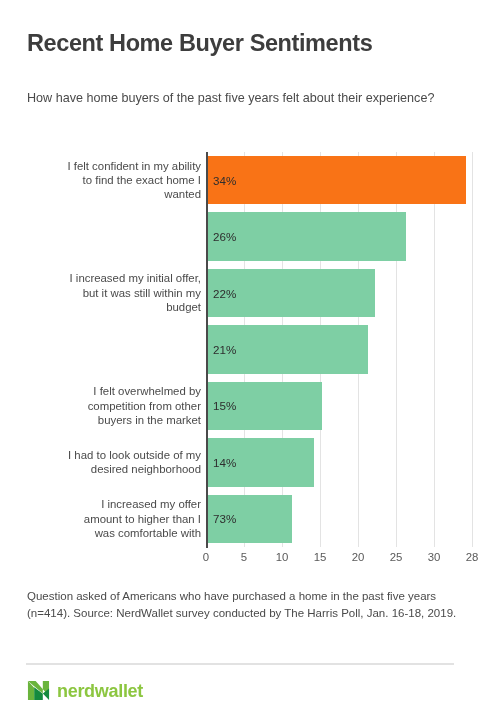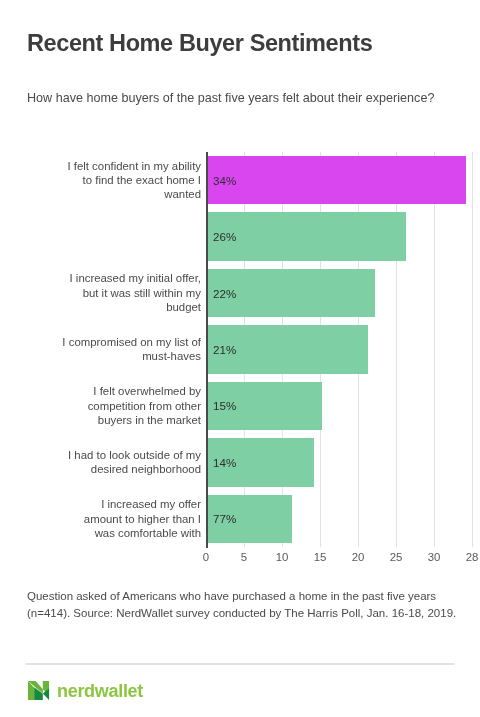--- a/index.html
+++ b/index.html
@@ -203,42 +203,41 @@
           <div class="gridline" style="left: 190px;"></div>
           <div class="gridline" style="left: 228px;"></div>
           <div class="gridline" style="left: 266px;"></div>
         </div>
     </div>
     <div class="axis-line"></div>
     <div class="rows" id="rows">
         <div class="row" style="top: 4px; height: 48.4286px;">
           <div class="cat-label" style="top: 2.5px;">I felt confident in my ability to find the exact home I wanted</div>
           <div class="bar-wrap" style="width: 258.4px;">
-            <div class="bar" style="background: #d946ef;">
+            <div class="bar" style="background: #f97316;">
               <span class="bar-value">34%</span>
             </div>
           </div>
         </div>
         <div class="row" style="top: 60.4286px; height: 48.4286px;">
           <div class="bar-wrap" style="width: 197.6px;">
             <div class="bar" style="background: rgb(126, 207, 164);">
               <span class="bar-value">26%</span>
             </div>
           </div>
         </div>
         <div class="row" style="top: 116.857px; height: 48.4286px;">
           <div class="cat-label" style="top: 2.5px;">I increased my initial offer, but it was still within my budget</div>
           <div class="bar-wrap" style="width: 167.2px;">
             <div class="bar" style="background: rgb(126, 207, 164);">
               <span class="bar-value">22%</span>
             </div>
           </div>
         </div>
         <div class="row" style="top: 173.286px; height: 48.4286px;">
-          <div class="cat-label" style="top: 9.5px;">I compromised on my list of must-haves</div>
           <div class="bar-wrap" style="width: 159.6px;">
             <div class="bar" style="background: rgb(126, 207, 164);">
               <span class="bar-value">21%</span>
             </div>
           </div>
         </div>
         <div class="row" style="top: 229.714px; height: 48.4286px;">
           <div class="cat-label" style="top: 2.5px;">I felt overwhelmed by competition from other buyers in the market</div>
           <div class="bar-wrap" style="width: 114px;">
             <div class="bar" style="background: rgb(126, 207, 164); padding-left: 19px;">
@@ -251,21 +250,21 @@
           <div class="bar-wrap" style="width: 106.4px;">
             <div class="bar" style="background: rgb(126, 207, 164);">
               <span class="bar-value">14%</span>
             </div>
           </div>
         </div>
         <div class="row" style="top: 342.571px; height: 48.4286px;">
           <div class="cat-label" style="top: 2.5px;">I increased my offer amount to higher than I was comfortable with</div>
           <div class="bar-wrap" style="width: 83.6px;">
             <div class="bar" style="background: rgb(126, 207, 164);">
-              <span class="bar-value">77%</span>
+              <span class="bar-value">73%</span>
             </div>
           </div>
         </div>
       </div>
     <div class="xaxis" id="xaxis">
         <span class="xtick" style="left: 0px;">0</span>
         <span class="xtick" style="left: 38px;">5</span>
         <span class="xtick" style="left: 76px;">10</span>
         <span class="xtick" style="left: 114px;">15</span>
         <span class="xtick" style="left: 152px;">20</span>

